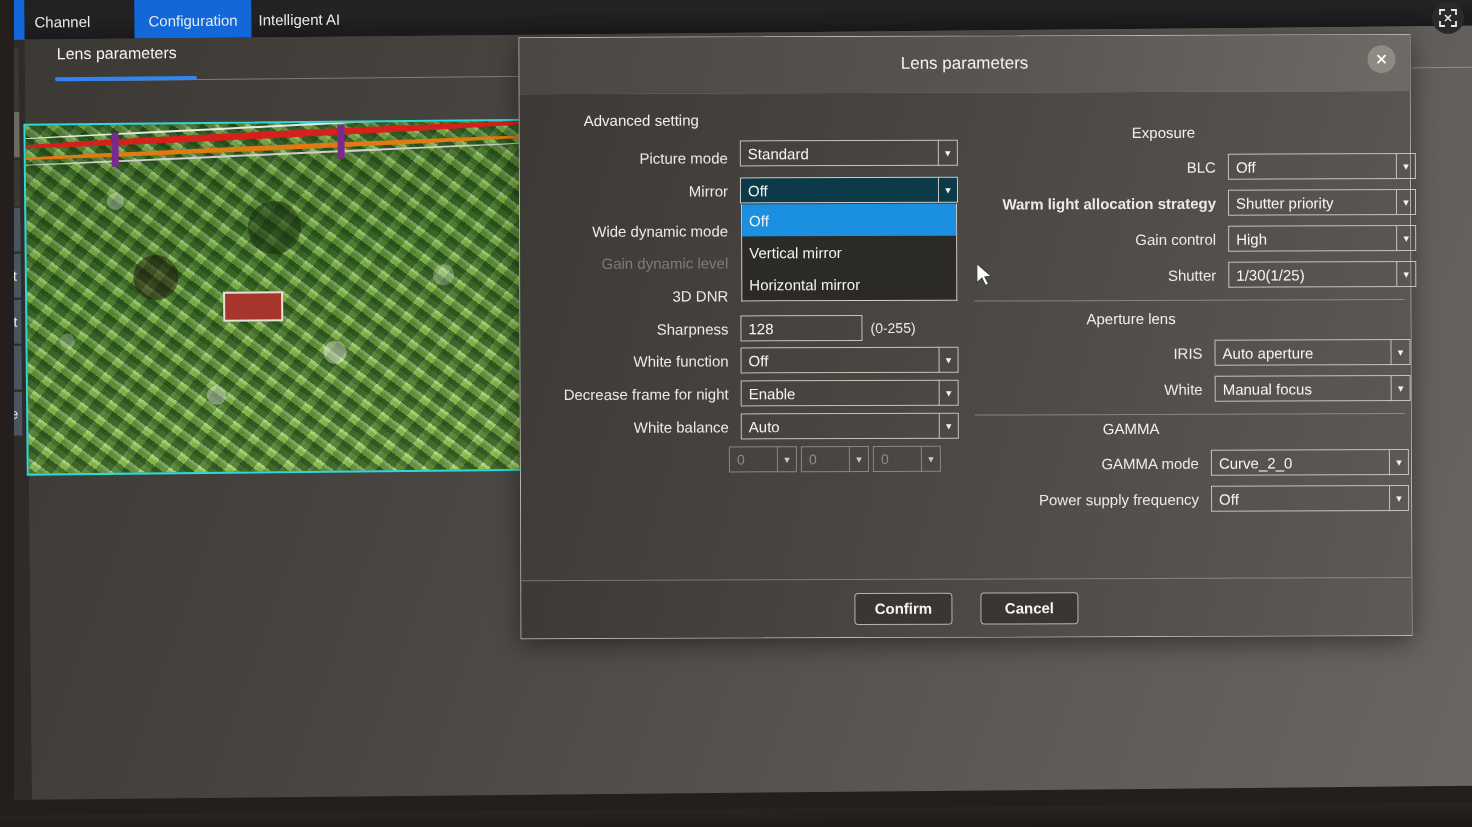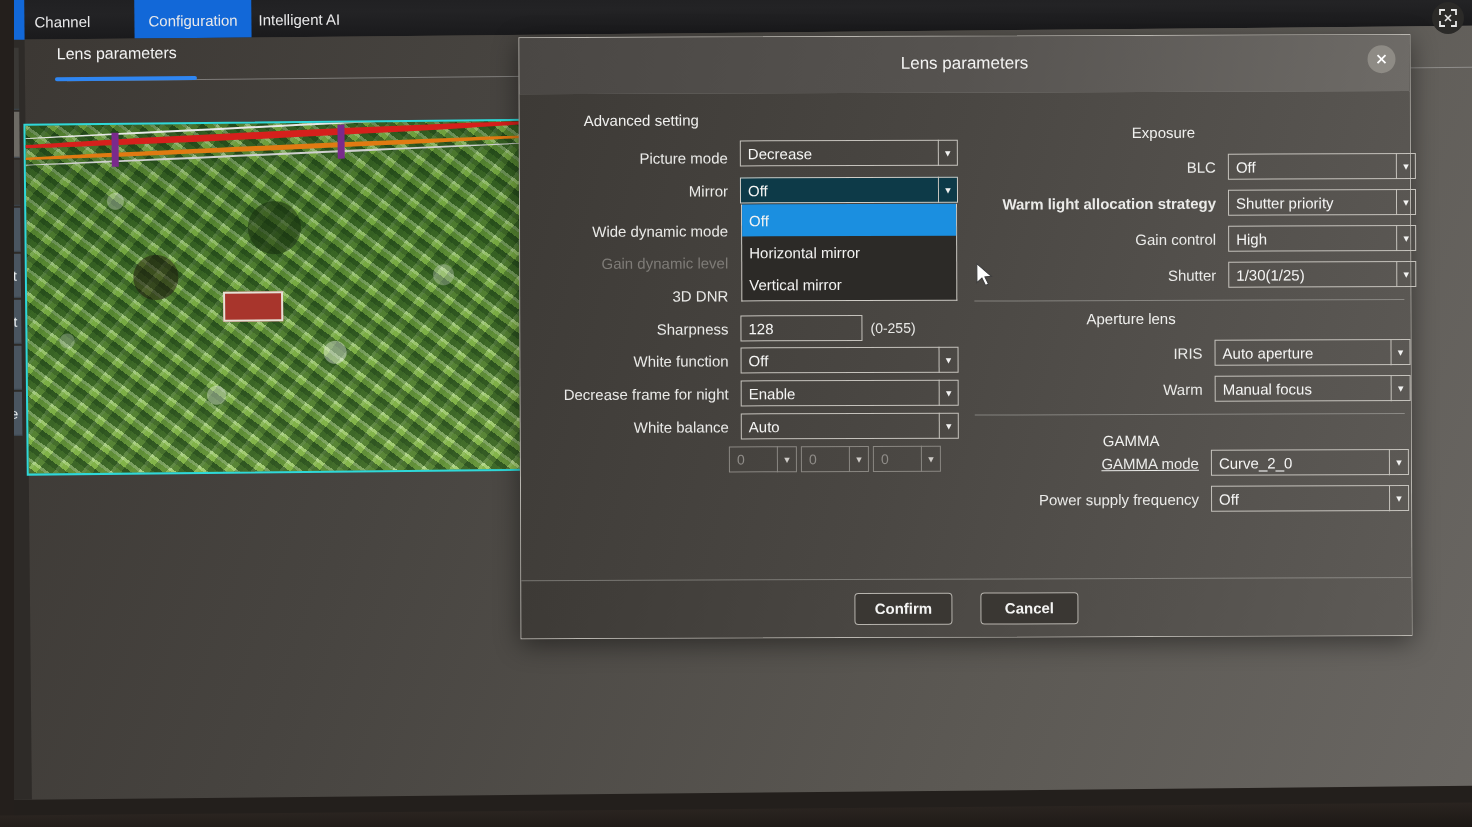--- a/index.html
+++ b/index.html
@@ -399,40 +399,40 @@
 
         <div id="dialog-body">
 
           <div class="col" id="col-left">
 
             <div class="section-head" style="left:64px; top:18px;">Advanced setting</div>
 
             <div class="frow" style="left:0; top:47px;">
               <div class="flabel" style="width:208px;margin-top:8px;">Picture mode</div>
               <div class="fsel" style="width:218px;">
-                <span>Decrease</span>
+                <span>Standard</span>
                 <span class="caret">▾</span>
               </div>
             </div>
 
             <div class="frow" style="left:0; top:84px;">
               <div class="flabel" style="width:208px;">Mirror</div>
               <div class="fsel" id="mirror-select" style="width:218px;">
                 <span>Off</span>
                 <span class="caret">▾</span>
 
                 <div id="mirror-menu">
                   <div class="mopt selected">
                     <span>Off</span>
                   </div>
                   <div class="mopt">
-                    <span>Horizontal mirror</span>
+                    <span>Vertical mirror</span>
                   </div>
                   <div class="mopt">
-                    <span>Vertical mirror</span>
+                    <span>Horizontal mirror</span>
                   </div>
                 </div>
               </div>
             </div>
 
             <div class="frow" style="left:0; top:120px;align-items:flex-end;">
               <div class="flabel" style="width:208px;">Wide dynamic mode</div>
             </div>
 
             <div class="frow" style="left:0; top:156px;">
@@ -533,33 +533,33 @@
 
             <div class="frow" style="left:0; top:248px;">
               <div class="flabel" style="width:232px;">IRIS</div>
               <div class="fsel" style="width:196px;">
                 <span>Auto aperture</span>
                 <span class="caret">▾</span>
               </div>
             </div>
 
             <div class="frow" style="left:0; top:284px;">
-              <div class="flabel" style="width:232px;">Warm</div>
+              <div class="flabel" style="width:232px;">White</div>
               <div class="fsel" style="width:196px;">
                 <span>Manual focus</span>
                 <span class="caret">▾</span>
               </div>
             </div>
 
             <div class="divider" style="left:4px; top:322px; width:430px;"></div>
 
-            <div class="section-head" style="left:132px; top:328px;margin-top:12px;">GAMMA</div>
+            <div class="section-head" style="left:132px; top:328px;">GAMMA</div>
 
             <div class="frow" style="left:0; top:358px;">
-              <div class="flabel" style="width:228px;text-decoration:underline;">GAMMA mode</div>
+              <div class="flabel" style="width:228px;">GAMMA mode</div>
               <div class="fsel" style="width:198px;">
                 <span>Curve_2_0</span>
                 <span class="caret">▾</span>
               </div>
             </div>
 
             <div class="frow" style="left:0; top:394px;">
               <div class="flabel" style="width:228px;">Power supply frequency</div>
               <div class="fsel" style="width:198px;">
                 <span>Off</span>

